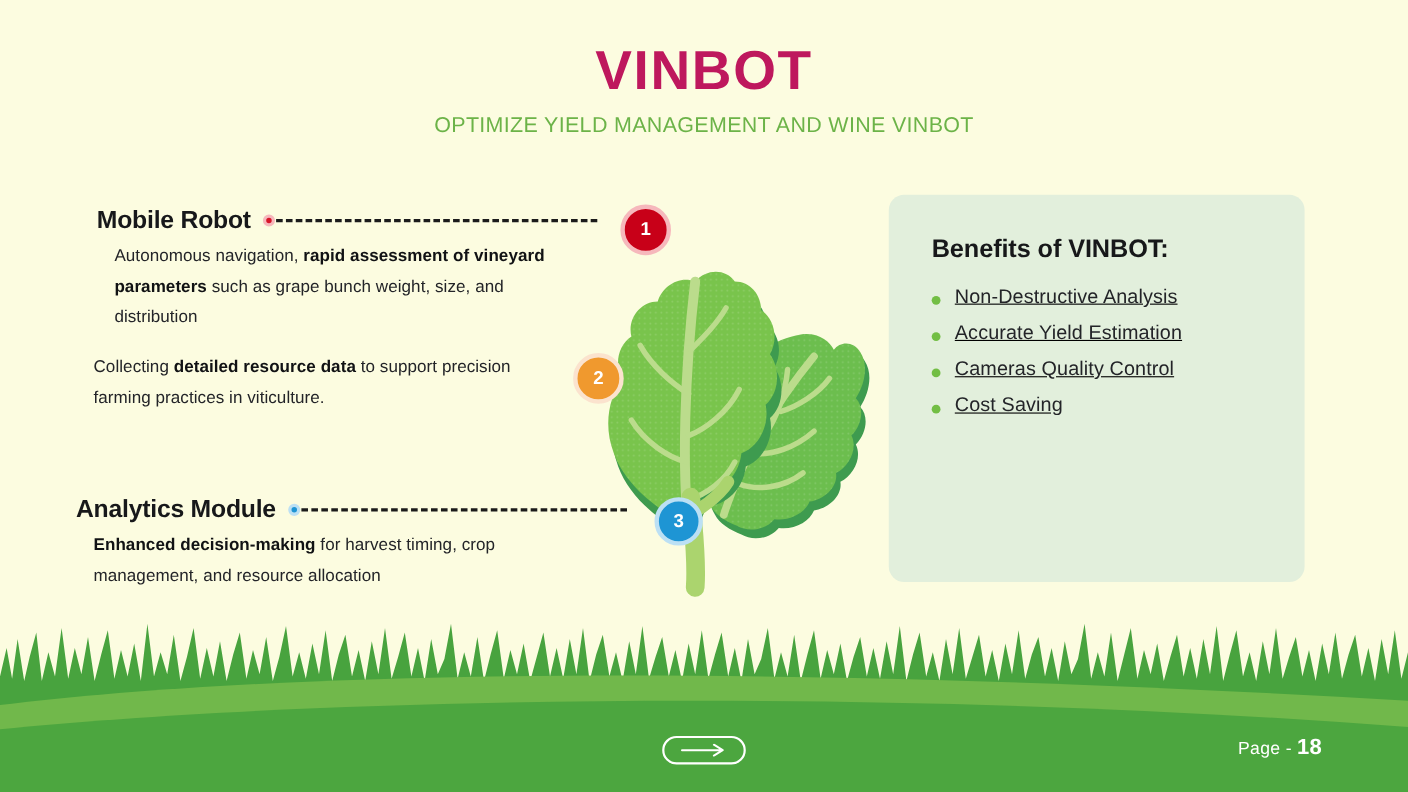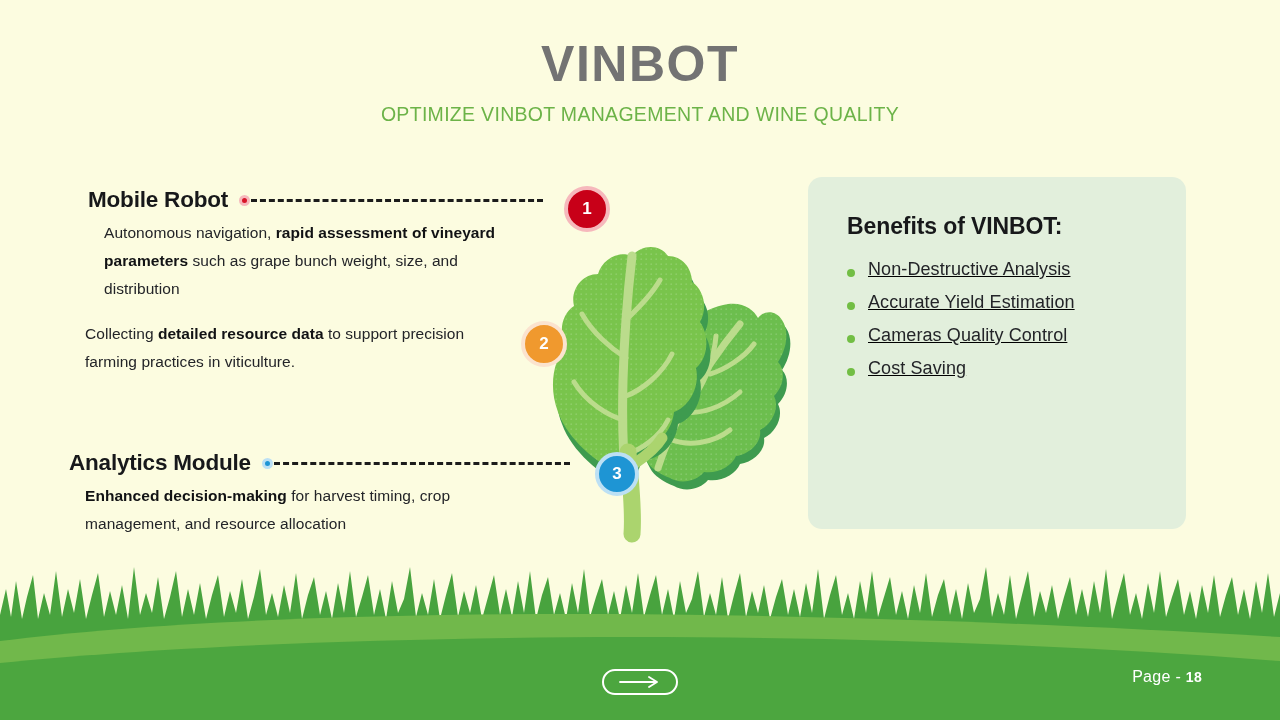--- a/index.html
+++ b/index.html
@@ -25,21 +25,21 @@
   #header {
     position: absolute;
     top: 38px;
     left: 0;
     width: 1280px;
     text-align: center;
   }
   #title {
     font-size: 50px;
     font-weight: bold;
-    color: #737373;
+    color: #be185d;
     letter-spacing: 1.5px;
     line-height: 1.05;
     margin: 0;
   }
   #subtitle {
     margin-top: 12px;
     font-size: 19.5px;
     color: #6CB348;
     letter-spacing: 0.3px;
   }
@@ -70,21 +70,21 @@
   #page-label {
     position: absolute;
     right: 78px;
     top: 668px;
     color: #ffffff;
     font-size: 16px;
     letter-spacing: 0.3px;
   }
   #page-label .num {
     font-weight: bold;
-    font-size: 14px;
+    font-size: 20px;
   }
 
   
   #features {
     position: absolute;
     left: 0;
     top: 185px;
     width: 640px;
     height: 370px;
   }
@@ -191,21 +191,21 @@
     height: 380px;
   }
 </style>
 </head>
 <body>
 
 <div id="slide">
 
   <div id="header">
     <div id="title">VINBOT</div>
-    <div id="subtitle">OPTIMIZE VINBOT MANAGEMENT AND WINE QUALITY</div>
+    <div id="subtitle">OPTIMIZE YIELD MANAGEMENT AND WINE VINBOT</div>
   </div>
 
   <svg id="leaf" viewBox="0 0 300 380" xmlns="http://www.w3.org/2000/svg">
     <defs>
       <pattern id="dots" width="5" height="5" patternUnits="userSpaceOnUse">
         <circle cx="1.2" cy="1.2" r="0.85" fill="#ffffff" opacity="0.16"></circle>
       </pattern>
     </defs>
 
     <path d="M150 300 C132 268 140 226 160 196 C178 168 206 148 232 144

